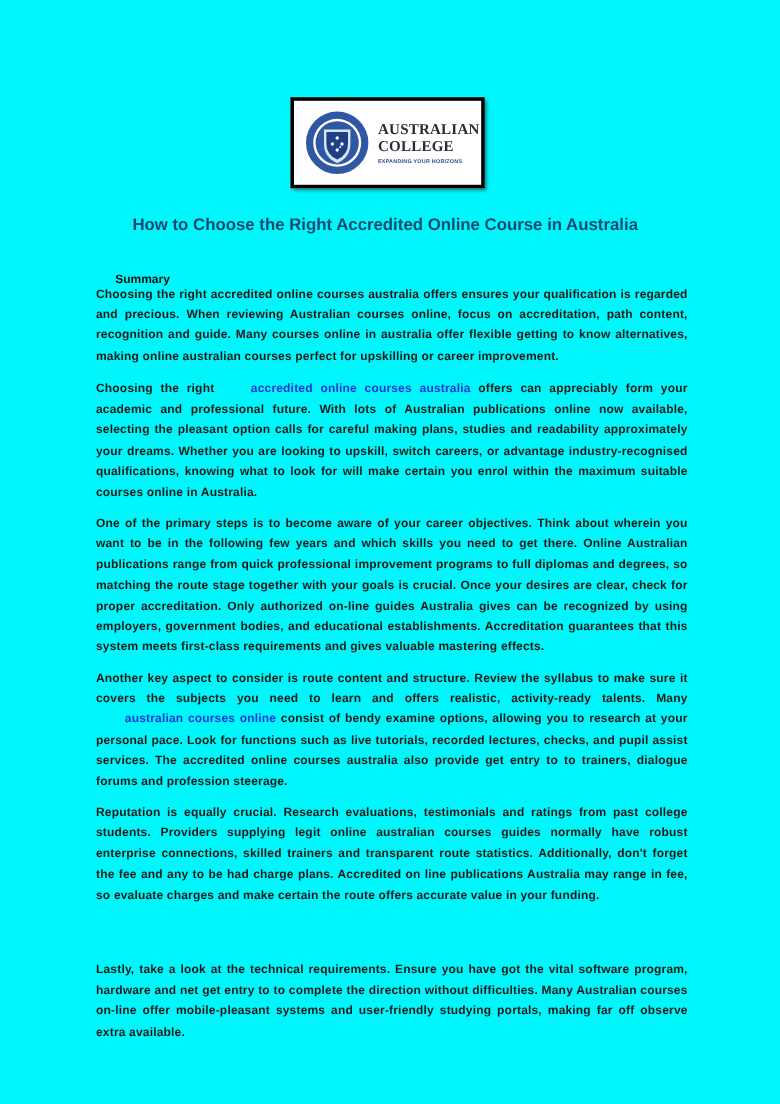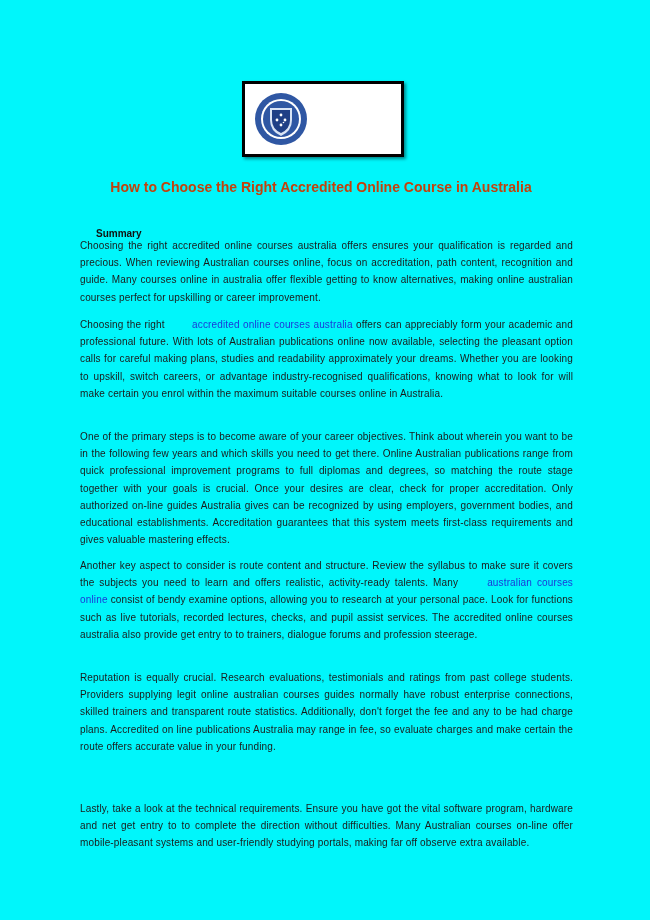--- a/index.html
+++ b/index.html
@@ -14,45 +14,50 @@
   }
   .logo-emblem { width:56px; height:56px; margin-left:8px; flex:0 0 auto; }
   .logo-text { margin-left:6px; display:flex; flex-direction:column; }
   .logo-line1, .logo-line2 {
     font-family:"Liberation Serif", "DejaVu Serif", serif; font-weight:bold;
     font-size:12.5px; color:#2b2b33; line-height:14px; letter-spacing:0.2px;
   }
   .logo-tag { font-size:4.5px; font-weight:bold; color:#2a4f9a; letter-spacing:0.2px; margin-top:3px; }
   .title {
     position:absolute; left:0; width:642px; top:179px; text-align:center;
-    color:#c2410c; font-weight:bold; font-size:14px; margin:0;
+    color:#0c4a6e; font-weight:bold; font-size:14px; margin:0;
   }
   .summary { position:absolute; left:80px; top:212px; font-size:10px; font-weight:bold; color:#111; margin:16px; }
   .para {
     position:absolute; left:80px; width:493px; margin:0; font-size:10px; line-height:17.2px;
-    text-align:justify; color:#1a1a1a; letter-spacing:0.15px;
+    text-align:justify; color:#1a1a1a; letter-spacing:0.15px;font-weight:bold;
   }
   .link { color:#1a38d8;padding-left:24px; }
 </style>
 </head>
 <body>
 
 <div class="logo-box">
   <svg class="logo-emblem" viewBox="0 0 56 56">
     <circle cx="28" cy="28" r="26" fill="#2f57a3"></circle>
     <circle cx="28" cy="28" r="20" fill="#ffffff"></circle>
     <circle cx="28" cy="28" r="18" fill="#2f57a3"></circle>
     <path d="M17 17 L39 17 L39 29 Q39 40 28 45 Q17 40 17 29 Z" fill="#d9e4f5"></path>
     <path d="M19 19 L37 19 L37 29 Q37 38 28 42 Q19 38 19 29 Z" fill="#1f3f86"></path>
     <circle cx="28" cy="24" r="1.4" fill="#fff"></circle>
     <circle cx="24" cy="29" r="1.4" fill="#fff"></circle>
     <circle cx="32" cy="29" r="1.4" fill="#fff"></circle>
     <circle cx="28" cy="34" r="1.4" fill="#fff"></circle>
     <circle cx="30.5" cy="31.5" r="0.8" fill="#fff"></circle>
   </svg>
+  <div class="logo-text">
+    <span class="logo-line1">AUSTRALIAN</span>
+    <span class="logo-line2">COLLEGE</span>
+    <span class="logo-tag">EXPANDING YOUR HORIZONS</span>
+  </div>
 </div>
 
 <h1 class="title">How to Choose the Right Accredited Online Course in Australia</h1>
 
 <p class="summary">Summary</p>
 
 <p class="para" style="top:237px;">Choosing the right accredited online courses australia offers ensures your qualification is regarded and precious. When reviewing Australian courses online, focus on accreditation, path content, recognition and guide. Many courses online in australia offer flexible getting to know alternatives, making online australian courses perfect for upskilling or career improvement.</p>
 
 <p class="para" style="top:316px;"><span>Choosing the right </span><a class="link">accredited online courses australia</a><span> offers can appreciably form your academic and professional future. With lots of Australian publications online now available, selecting the pleasant option calls for careful making plans, studies and readability approximately your dreams. Whether you are looking to upskill, switch careers, or advantage industry-recognised qualifications, knowing what to look for will make certain you enrol within the maximum suitable courses online in Australia.</span></p>
 

